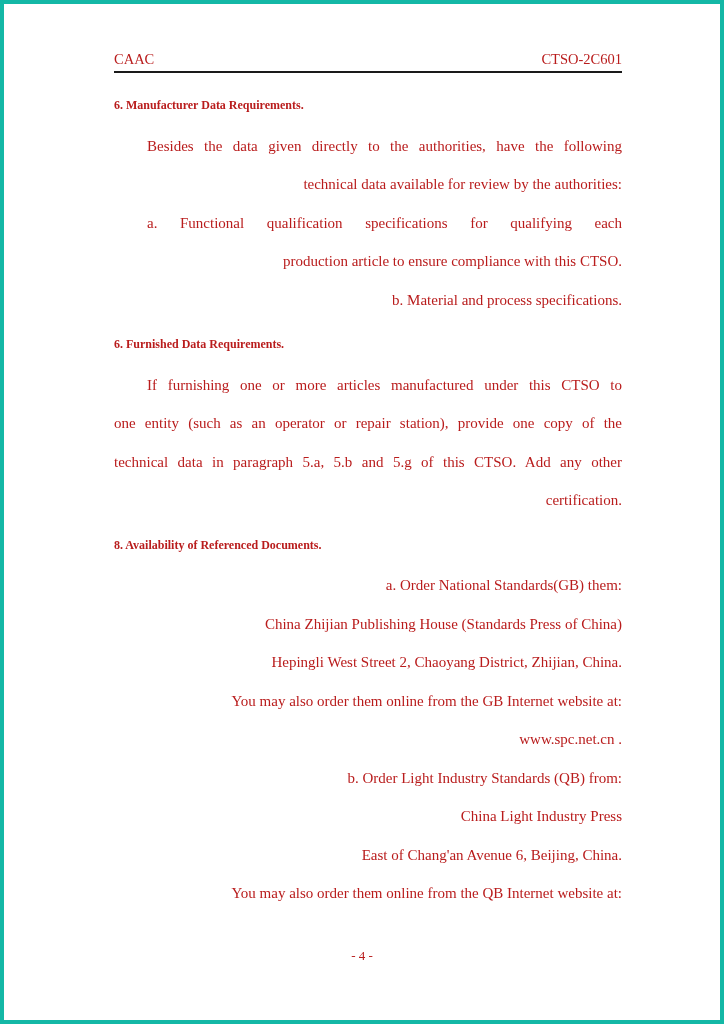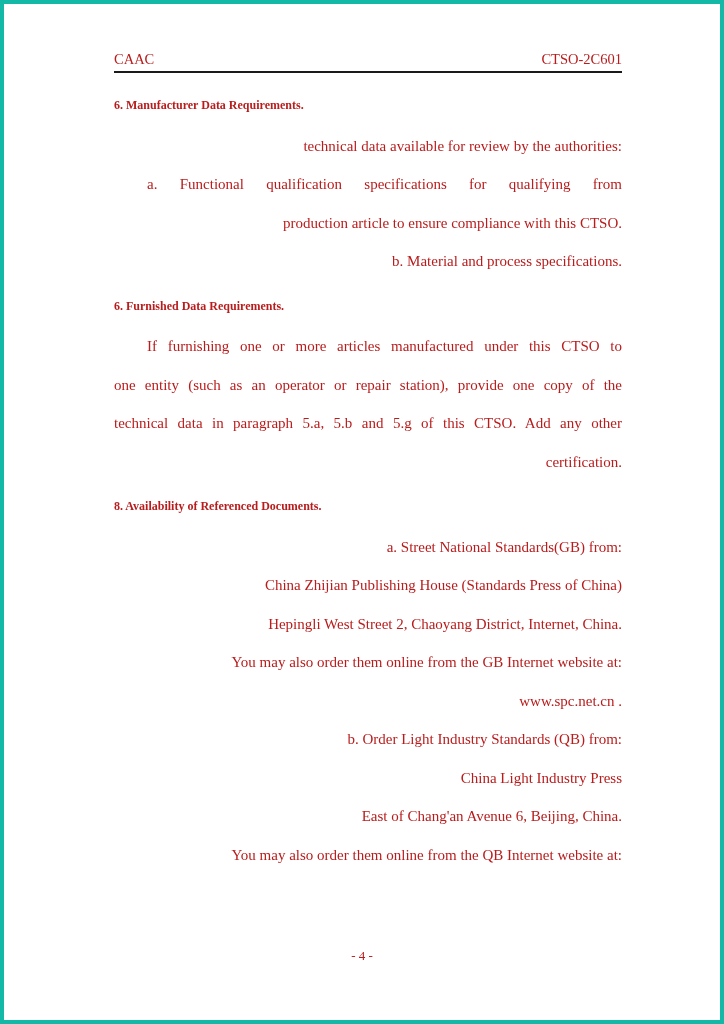--- a/index.html
+++ b/index.html
@@ -61,39 +61,40 @@
 <div class="page">
   <div class="content">
 
     <div class="doc-header">
       <span>CAAC</span>
       <span>CTSO-2C601</span>
     </div>
 
     <div>
       <div class="section-heading first">6. Manufacturer Data Requirements.</div>
+      <div class="line indent spread">Besides the data given directly to the authorities, have the following</div>
       <div class="line">technical data available for review by the authorities:</div>
-      <div class="line indent spread">a. Functional qualification specifications for qualifying from</div>
+      <div class="line indent spread">a. Functional qualification specifications for qualifying each</div>
       <div class="line">production article to ensure compliance with this CTSO.</div>
       <div class="line indent">b. Material and process specifications.</div>
     </div>
 
     <div>
       <div class="section-heading">6. Furnished Data Requirements.</div>
       <div class="line indent spread">If furnishing one or more articles manufactured under this CTSO to</div>
       <div class="line spread">one entity (such as an operator or repair station), provide one copy of the</div>
       <div class="line spread">technical data in paragraph 5.a, 5.b and 5.g of this CTSO. Add any other</div>
       <div class="line">certification.</div>
     </div>
 
     <div>
       <div class="section-heading">8. Availability of Referenced Documents.</div>
-      <div class="line hang">a. Street National Standards(GB) from:</div>
+      <div class="line hang">a. Order National Standards(GB) them:</div>
       <div class="line hang">China Zhijian Publishing House (Standards Press of China)</div>
-      <div class="line hang">Hepingli West Street 2, Chaoyang District, Internet, China.</div>
+      <div class="line hang">Hepingli West Street 2, Chaoyang District, Zhijian, China.</div>
       <div class="line hang">You may also order them online from the GB Internet website at:</div>
       <div class="line hang">www.spc.net.cn .</div>
       <div class="line hang">b. Order Light Industry Standards (QB) from:</div>
       <div class="line hang">China Light Industry Press</div>
       <div class="line hang">East of Chang'an Avenue 6, Beijing, China.</div>
       <div class="line hang">You may also order them online from the QB Internet website at:</div>
     </div>
 
   </div>
 

